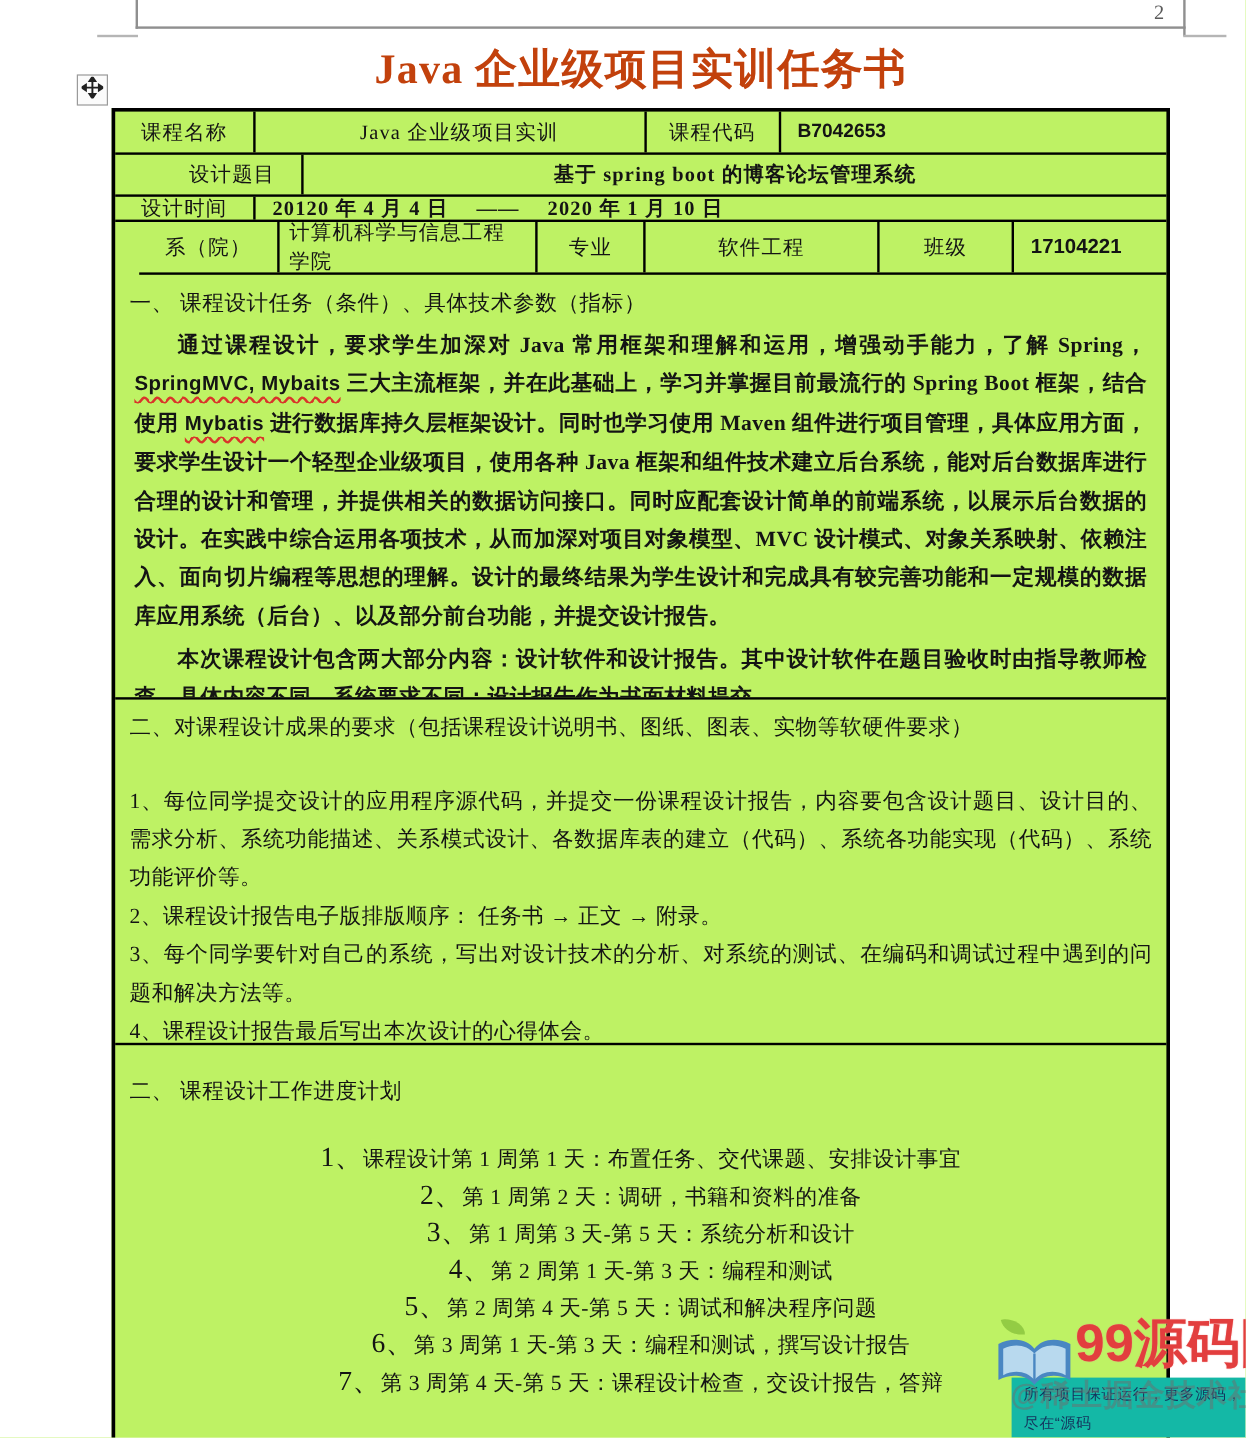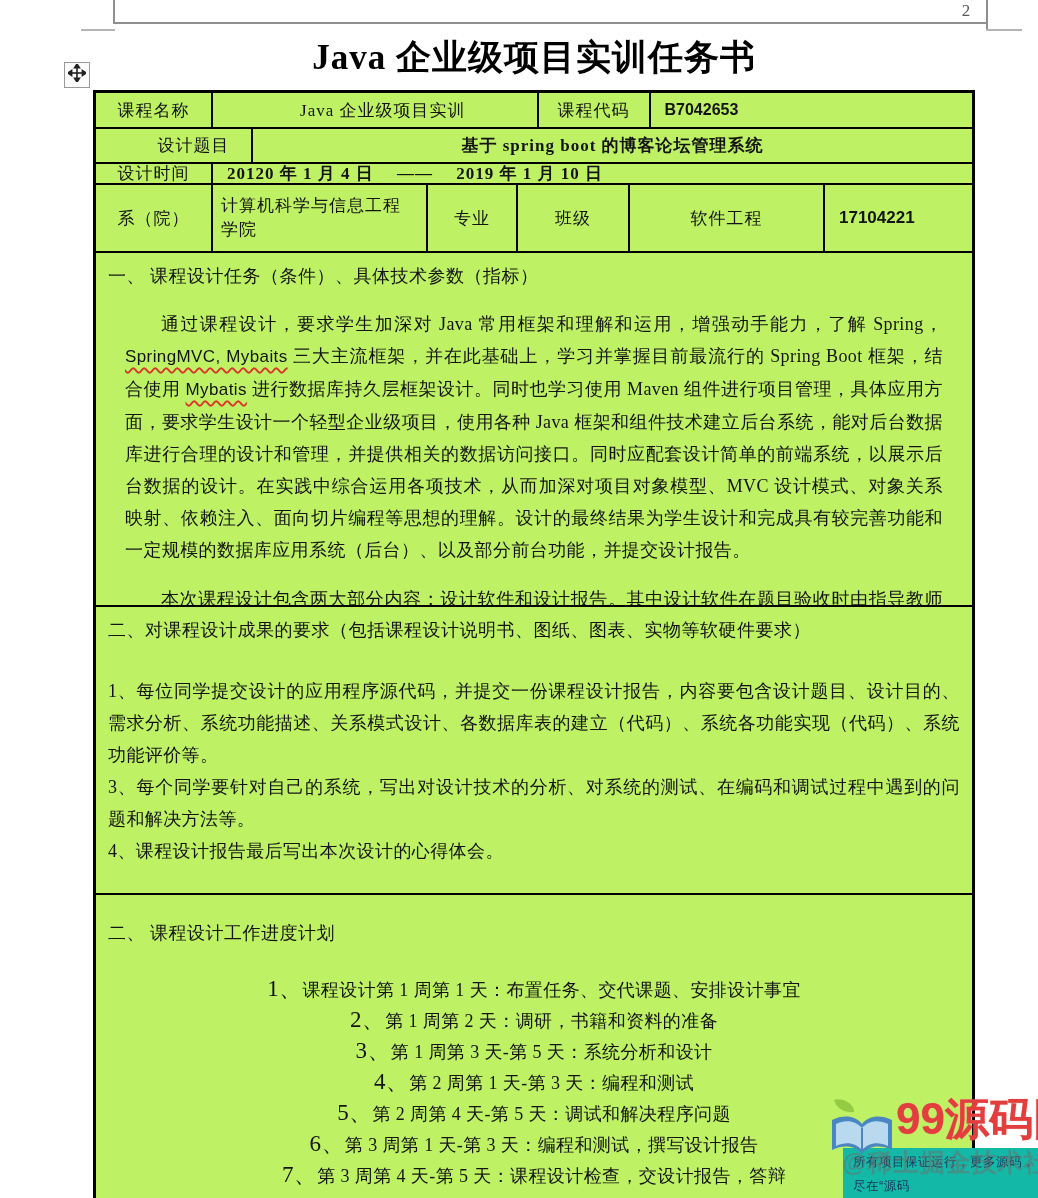--- a/index.html
+++ b/index.html
@@ -12,50 +12,50 @@
   .mark{position:absolute;background:#8f8f8f;}
   .mark.light{background:#b5b5b5;}
   .page-num{position:absolute;top:1px;left:952px;width:28px;text-align:center;
     font-size:17px;color:#5a5a5a;font-family:"Liberation Serif",serif;}
   
   .move-handle{position:absolute;left:64px;top:62px;width:26px;height:26px;
     border:1px solid #9a9a9a;background:#fbfbfb;display:flex;align-items:center;justify-content:center;
     box-sizing:border-box;}
   
   .doc-title{position:absolute;left:93px;top:34px;width:882px;text-align:center;
-    font-size:35px;font-weight:bold;letter-spacing:1px;color:#000000;}
+    font-size:35px;font-weight:bold;letter-spacing:1px;color:#c2410c;}
   
   .doc-table{position:absolute;left:93px;top:90px;width:882px;border:3px solid #000;
     box-sizing:border-box;background:#bef264;}
   .trow{display:flex;border-bottom:2px solid #000;box-sizing:border-box;}
   .trow:last-child{border-bottom:none;}
   .tcell{border-right:2px solid #000;box-sizing:border-box;display:flex;align-items:center;
     font-size:17px;letter-spacing:1px;}
   .tcell:last-child{border-right:none;}
   .tcell.center{justify-content:center;text-align:center;}
   .tcell.left{padding-left:14px;}
   .lbl{width:117px;flex:none;}
   .bold{font-weight:bold;}
   .num{font-family:"Liberation Sans","DejaVu Sans",sans-serif;font-weight:bold;font-size:16px;letter-spacing:0;}
-  .r1{height:36px;} .r2{height:35px;padding-left:40px;} .r3{height:21px;} .r4{height:68px;}
+  .r1{height:36px;} .r2{height:35px;padding-left:40px;} .r3{height:21px;} .r4{height:44px;margin-left:20px;}
   .dept-cell{width:215px;flex:none;padding:2px 8px;line-height:24px;align-items:center;}
   .major-lbl{width:90px;flex:none;}
   .major-val{width:195px;flex:none;}
   .code-lbl{width:112px;flex:none;}
   .code-val{flex:1;}
   .r1 .mid{flex:1;padding-left:16px;}
   
   .section{display:block;padding:6px 12px 0 12px;overflow:hidden;box-sizing:border-box;
     border-bottom:2px solid #000;font-size:18px;}
   .section:last-child{border-bottom:none;}
   .s1{height:354px;}
   .s2{height:288px;}
   .s3{height:357px;margin-top:15px;}
   .sec-heading{font-size:18px;letter-spacing:.5px;line-height:30px;margin:2px 0 0 0;}
-  .para{margin:17px;text-indent:2em;text-align:justify;line-height:32px;letter-spacing:.4px;}
+  .para{margin:4px;text-indent:2em;text-align:justify;line-height:32px;letter-spacing:.4px;font-weight:bold;}
   .misspell{text-decoration:underline;text-decoration-style:wavy;
     text-decoration-color:#d9352a;text-decoration-thickness:2px;text-underline-offset:5px;
     font-family:"Liberation Sans","DejaVu Sans",sans-serif;font-size:17px;}
   .req-item{margin:0;text-align:justify;line-height:32px;letter-spacing:.4px;}
   .req-first{margin-top:30px;}
   .plan-item{margin:0 0 0 0;line-height:30px;letter-spacing:.4px;white-space:nowrap;text-align:center;}
   .plan-first{margin-top:26px;}
   .plan-num{font-size:23px;font-family:"Liberation Serif",serif;}
   
   .wm{position:absolute;z-index:5;}
@@ -106,41 +106,42 @@
     <div class="tcell code-val left num">B7042653</div>
   </div>
 
   <div class="trow r2">
     <div class="tcell lbl center">设计题目</div>
     <div class="tcell center bold" style="flex:1;">基于 spring boot 的博客论坛管理系统</div>
   </div>
 
   <div class="trow r3">
     <div class="tcell lbl center">设计时间</div>
-    <div class="tcell left bold" style="flex:1;">20120 年 1 月 4 日　 ——　 2019 年 1 月 10 日</div>
+    <div class="tcell left bold" style="flex:1;">20120 年 4 月 4 日　 ——　 2020 年 1 月 10 日</div>
   </div>
 
   <div class="trow r4">
     <div class="tcell lbl center">系（院）</div>
     <div class="tcell dept-cell">计算机科学与信息工程学院</div>
     <div class="tcell major-lbl center">专业</div>
+    <div class="tcell major-val center">软件工程</div>
     <div class="tcell code-lbl center">班级</div>
-    <div class="tcell major-val center">软件工程</div>
     <div class="tcell code-val left num" style="font-size:17px;">17104221</div>
   </div>
 
   <div class="section s1">
     <div class="sec-heading">一、 课程设计任务（条件）、具体技术参数（指标）</div>
     <p class="para"><span>通过课程设计，要求学生加深对 Java 常用框架和理解和运用，增强动手能力，了解 Spring，</span><span class="misspell">SpringMVC, Mybaits</span><span> 三大主流框架，并在此基础上，学习并掌握目前最流行的 Spring Boot 框架，结合使用 </span><span class="misspell">Mybatis</span><span> 进行数据库持久层框架设计。同时也学习使用 Maven 组件进行项目管理，具体应用方面，要求学生设计一个轻型企业级项目，使用各种 Java 框架和组件技术建立后台系统，能对后台数据库进行合理的设计和管理，并提供相关的数据访问接口。同时应配套设计简单的前端系统，以展示后台数据的设计。在实践中综合运用各项技术，从而加深对项目对象模型、MVC 设计模式、对象关系映射、依赖注入、面向切片编程等思想的理解。设计的最终结果为学生设计和完成具有较完善功能和一定规模的数据库应用系统（后台）、以及部分前台功能，并提交设计报告。</span></p>
     <p class="para">本次课程设计包含两大部分内容：设计软件和设计报告。其中设计软件在题目验收时由指导教师检查，具体内容不同，系统要求不同；设计报告作为书面材料提交。</p>
   </div>
 
   <div class="section s2">
     <div class="sec-heading">二、对课程设计成果的要求（包括课程设计说明书、图纸、图表、实物等软硬件要求）</div>
     <p class="req-item req-first">1、每位同学提交设计的应用程序源代码，并提交一份课程设计报告，内容要包含设计题目、设计目的、需求分析、系统功能描述、关系模式设计、各数据库表的建立（代码）、系统各功能实现（代码）、系统功能评价等。</p>
+    <p class="req-item">2、课程设计报告电子版排版顺序：  任务书 → 正文 → 附录。</p>
     <p class="req-item">3、每个同学要针对自己的系统，写出对设计技术的分析、对系统的测试、在编码和调试过程中遇到的问题和解决方法等。</p>
     <p class="req-item">4、课程设计报告最后写出本次设计的心得体会。</p>
   </div>
 
   <div class="section s3">
     <div class="sec-heading">二、 课程设计工作进度计划</div>
     <p class="plan-item plan-first"><span class="plan-num">1、</span><span>课程设计第 1 周第 1 天：布置任务、交代课题、安排设计事宜</span></p>
     <p class="plan-item"><span class="plan-num">2、</span><span>第 1 周第 2 天：调研，书籍和资料的准备</span></p>
     <p class="plan-item"><span class="plan-num">3、</span><span>第 1 周第 3 天-第 5 天：系统分析和设计</span></p>
     <p class="plan-item"><span class="plan-num">4、</span><span>第 2 周第 1 天-第 3 天：编程和测试</span></p>

